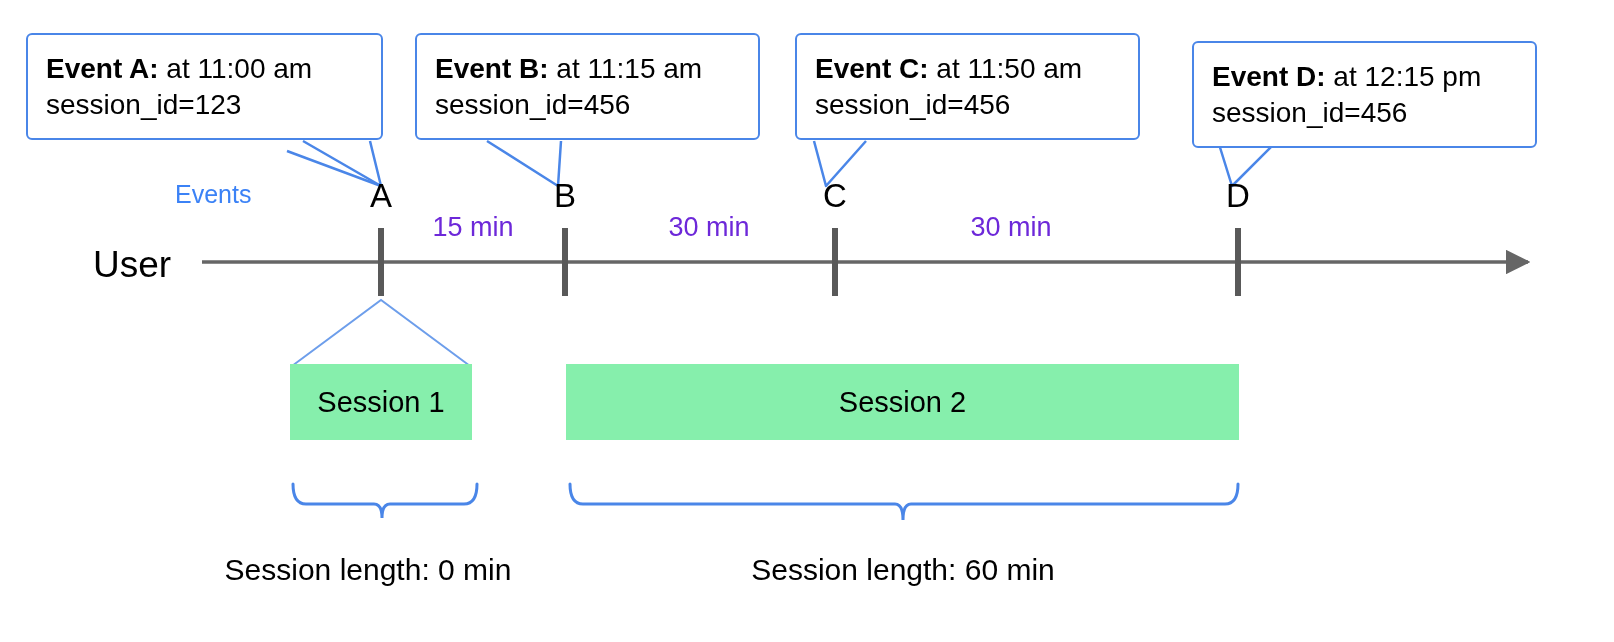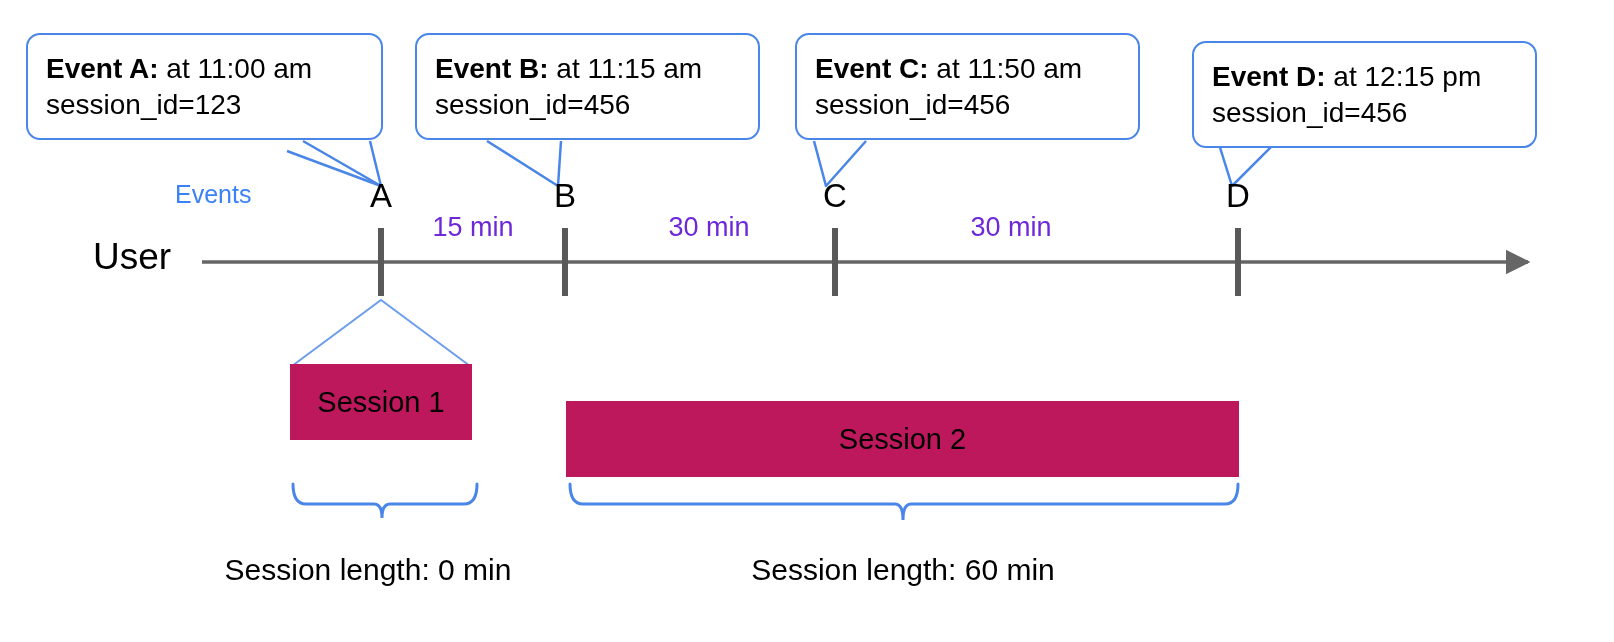--- a/index.html
+++ b/index.html
@@ -24,21 +24,21 @@
     top: 0;
     width: 1614px;
     height: 642px;
   }
 
   
   .callout {
     position: absolute;
     box-sizing: border-box;
     border: 2px solid #4a86e8;
-    border-radius: 14px;
+    border-radius: 6px;
     background: #ffffff;
     padding: 16px 18px 14px 18px;
     line-height: 1.30;
     font-size: 28px;
     color: #000000;
     z-index: 3;
   }
   .callout .line1 { white-space: nowrap; }
   .callout .line2 { white-space: nowrap; }
   .callout .evt-name {
@@ -78,21 +78,21 @@
     color: #6d28d9;
     text-align: center;
     transform: translateX(-50%);
     white-space: nowrap;
     z-index: 2;
   }
 
   
   .session-bar {
     position: absolute;
-    background: #be185d;
+    background: #86efac;
     display: flex;
     align-items: center;
     justify-content: center;
     font-size: 29px;
     color: #000000;
     z-index: 2;
   }
 
   
   .session-length {
@@ -156,38 +156,38 @@
   <div class="callout" style="left:795px; top:33px; width:345px;">
     <div class="line1"><span class="evt-name">Event C:</span><span> at 11:50 am</span></div>
     <div class="line2">session_id=456</div>
   </div>
 
   <div class="callout" style="left:1167px; top:41px; width:345px;margin-left:25px;">
     <div class="line1"><span class="evt-name">Event D:</span><span> at 12:15 pm</span></div>
     <div class="line2">session_id=456</div>
   </div>
 
-  <div class="axis-label-user" style="left:93px; top:236px;text-align:center;">User</div>
+  <div class="axis-label-user" style="left:93px; top:244px;text-align:center;">User</div>
 
   <div class="axis-label-events" style="left:175px; top:180px;">Events</div>
 
   <div class="tick-letter" style="left:381px; top:177px;">A</div>
   <div class="tick-letter" style="left:565px; top:177px;">B</div>
   <div class="tick-letter" style="left:835px; top:177px;">C</div>
   <div class="tick-letter" style="left:1238px; top:177px;">D</div>
 
   <div class="gap-label" style="left:473px; top:212px;">15 min</div>
   <div class="gap-label" style="left:709px; top:212px;">30 min</div>
   <div class="gap-label" style="left:1011px; top:212px;">30 min</div>
 
   <div class="session-bar" style="left:290px; top:364px; width:182px; height:76px;">
     <span>Session 1</span>
   </div>
 
-  <div class="session-bar" style="left:566px; top:364px; width:673px; height:76px;margin-top:37px;">
+  <div class="session-bar" style="left:566px; top:364px; width:673px; height:76px;">
     <span>Session 2</span>
   </div>
 
   <div class="session-length" style="left:368px; top:553px;">Session length: 0 min</div>
 
   <div class="session-length" style="left:903px; top:553px;">Session length: 60 min</div>
 
 </div>
 
 </body></html>

